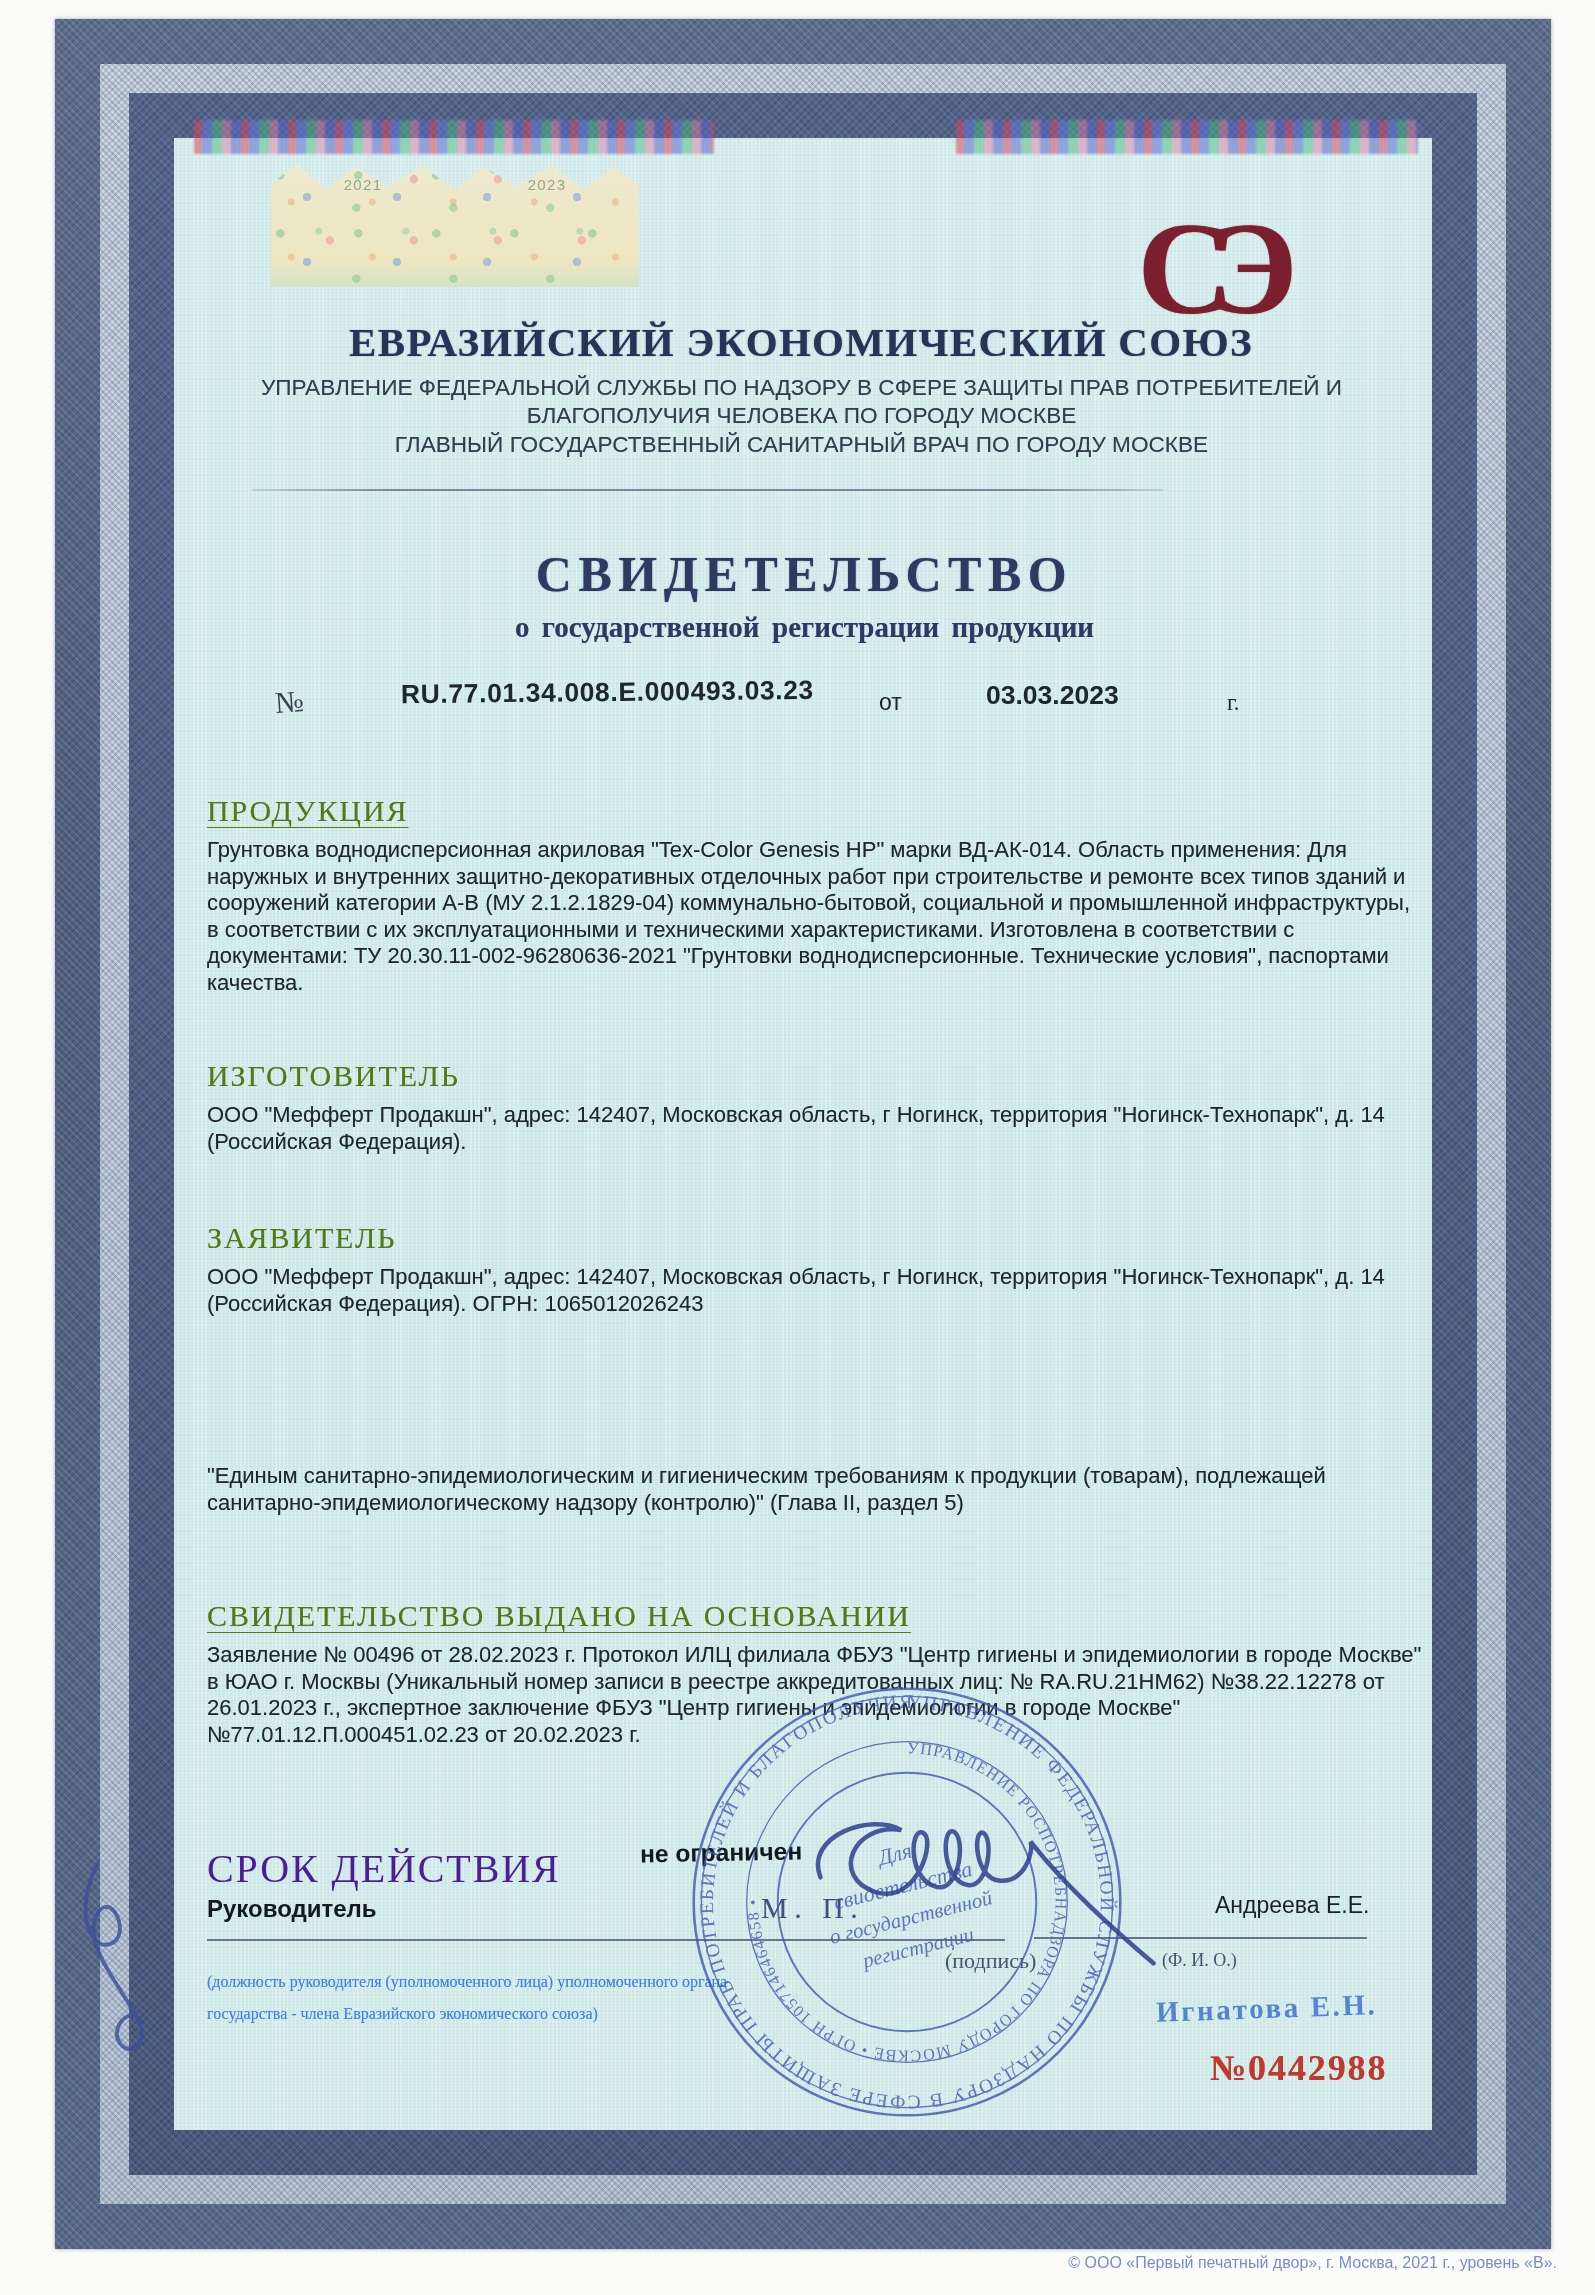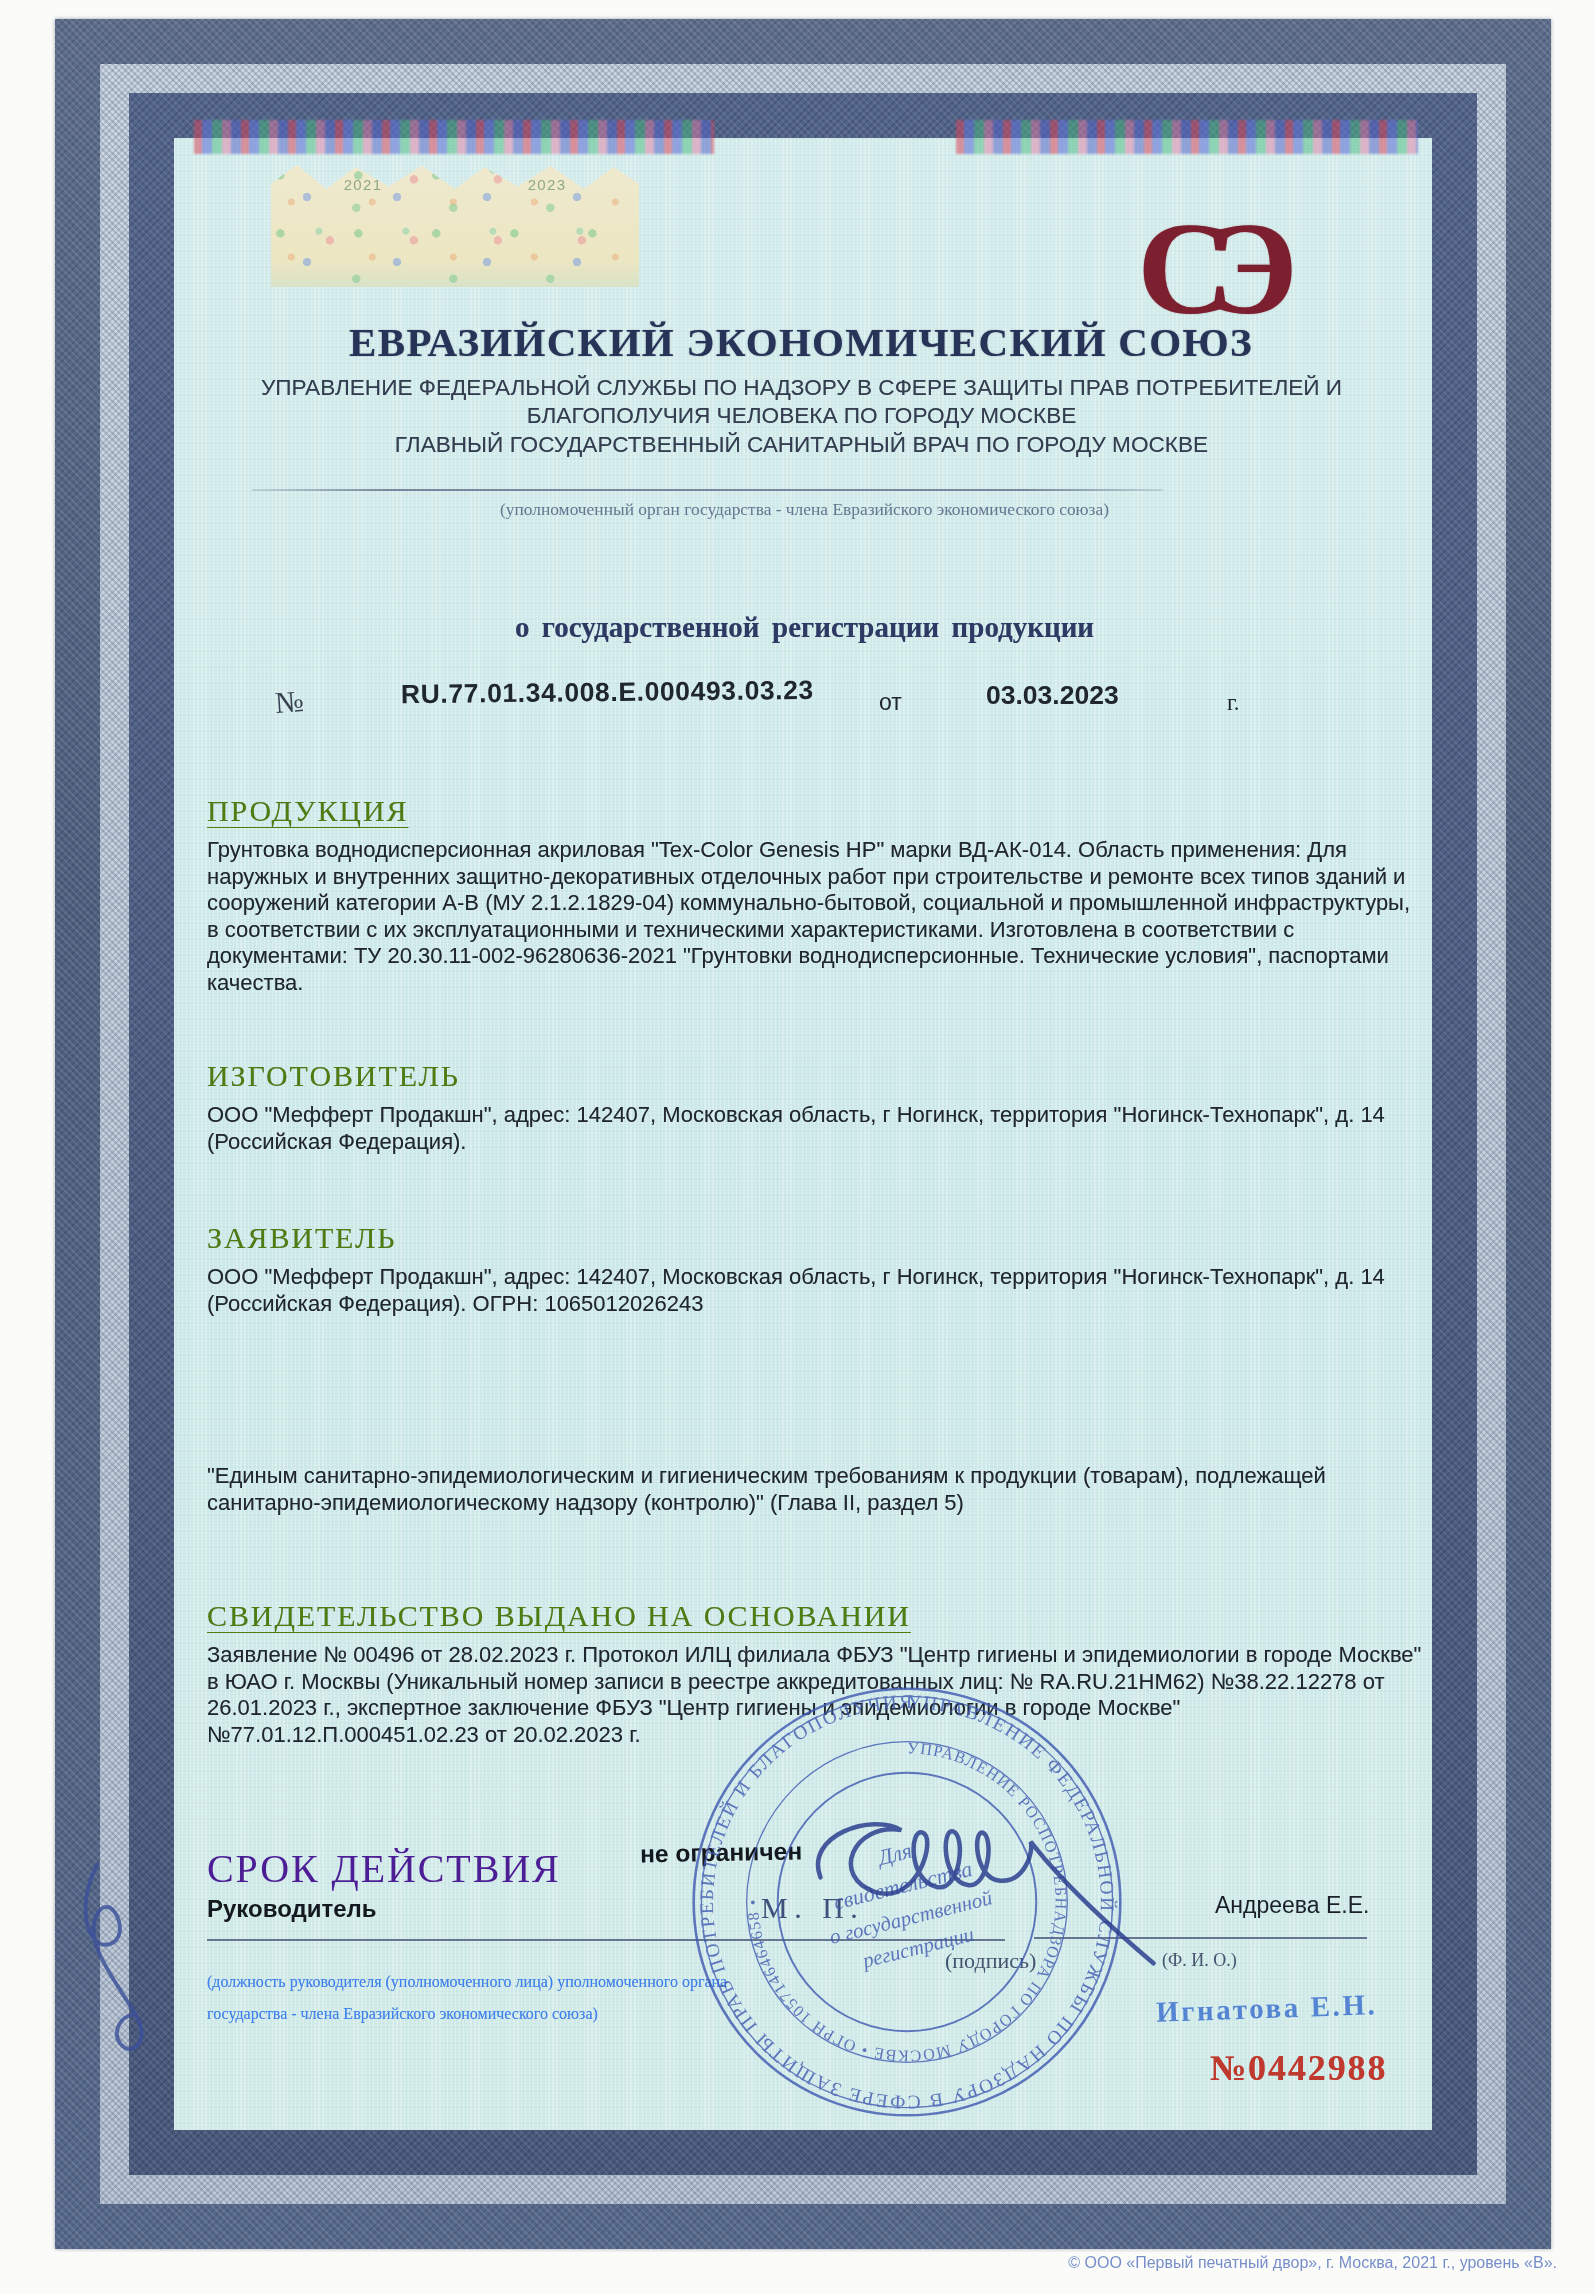--- a/index.html
+++ b/index.html
@@ -186,22 +186,22 @@
   </div>
 
   <div class="se-logo">СЭ</div>
 
   <div class="hdr-union">ЕВРАЗИЙСКИЙ ЭКОНОМИЧЕСКИЙ СОЮЗ</div>
   <div class="hdr-lines">
     <div>УПРАВЛЕНИЕ ФЕДЕРАЛЬНОЙ СЛУЖБЫ ПО НАДЗОРУ В СФЕРЕ ЗАЩИТЫ ПРАВ ПОТРЕБИТЕЛЕЙ И БЛАГОПОЛУЧИЯ ЧЕЛОВЕКА ПО ГОРОДУ МОСКВЕ</div>
     <div>ГЛАВНЫЙ ГОСУДАРСТВЕННЫЙ САНИТАРНЫЙ ВРАЧ ПО ГОРОДУ МОСКВЕ</div>
   </div>
   <div class="hdr-rule"></div>
-  <div class="hdr-note">(уполномоченный орган государства - члена Евразийского экономического союза)</div>
-
+
+  <div class="title-main">СВИДЕТЕЛЬСТВО</div>
   <div class="title-sub">о государственной регистрации продукции</div>
 
   <div class="numline">
     <span class="no">№</span>
     <span class="num">RU.77.01.34.008.E.000493.03.23</span>
     <span class="ot">от</span>
     <span class="date">03.03.2023</span>
     <span class="g">г.</span>
   </div>
 

